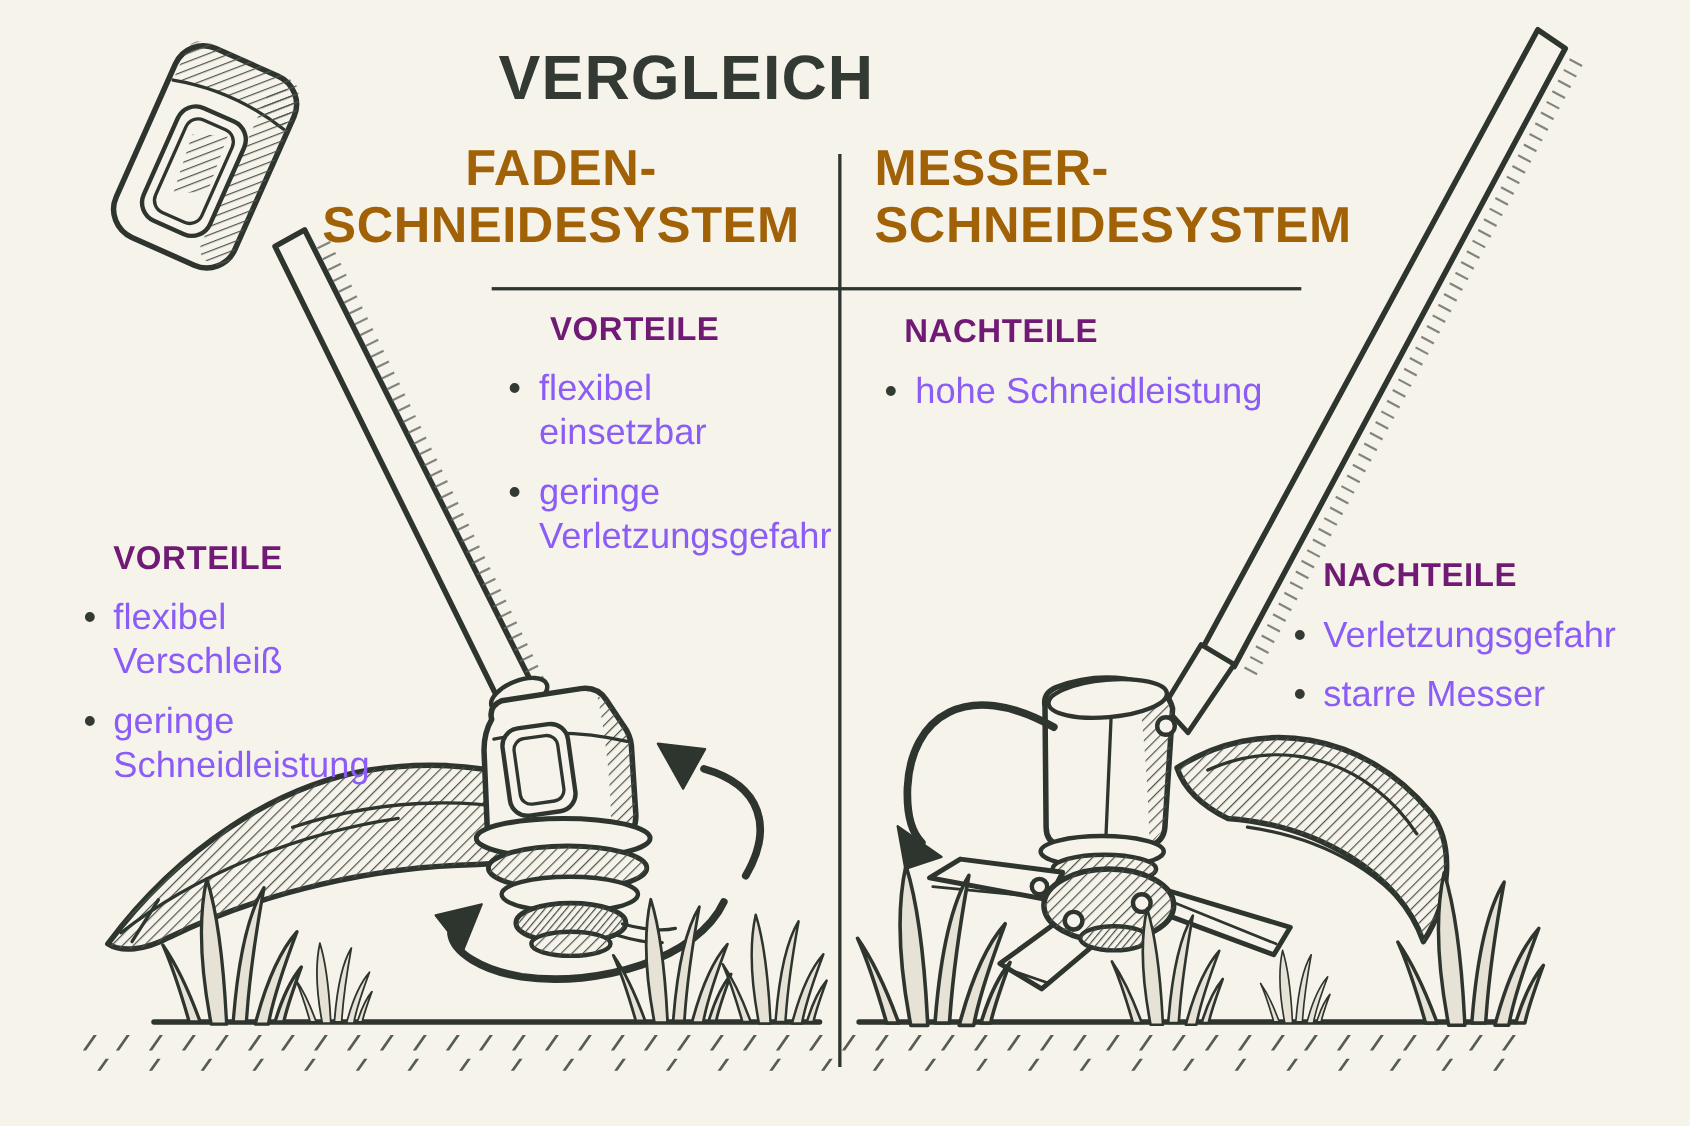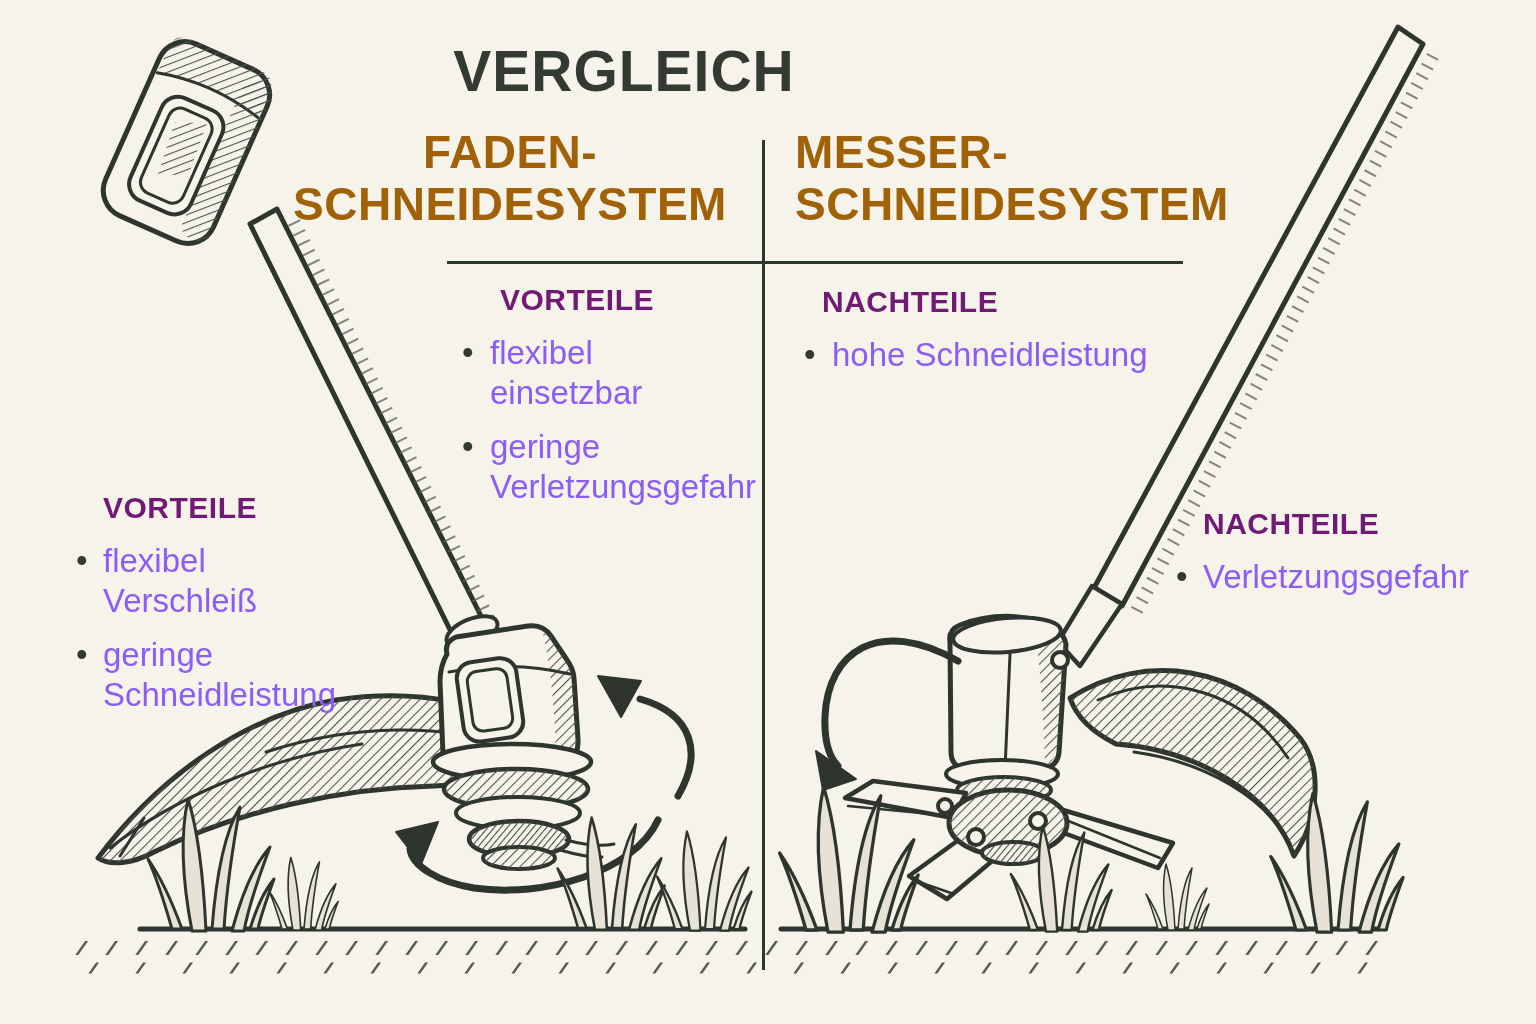--- a/index.html
+++ b/index.html
@@ -263,16 +263,17 @@
 Verschleiß</li>
       <li>geringe
 Schneidleistung</li>
     </ul>
   </div>
 
   <div class="section sec-side-right">
     <div class="heading">NACHTEILE</div>
     <ul>
       <li>Verletzungsgefahr</li>
+      <li>starre Messer</li>
     </ul>
   </div>
 
 </div>
 
 </body></html>

